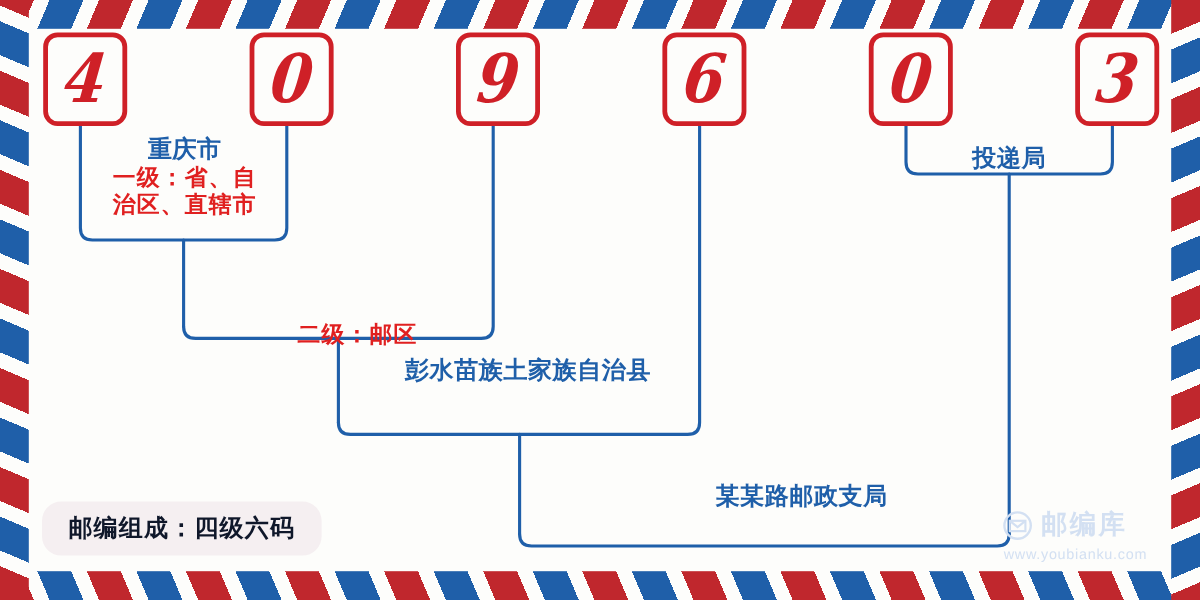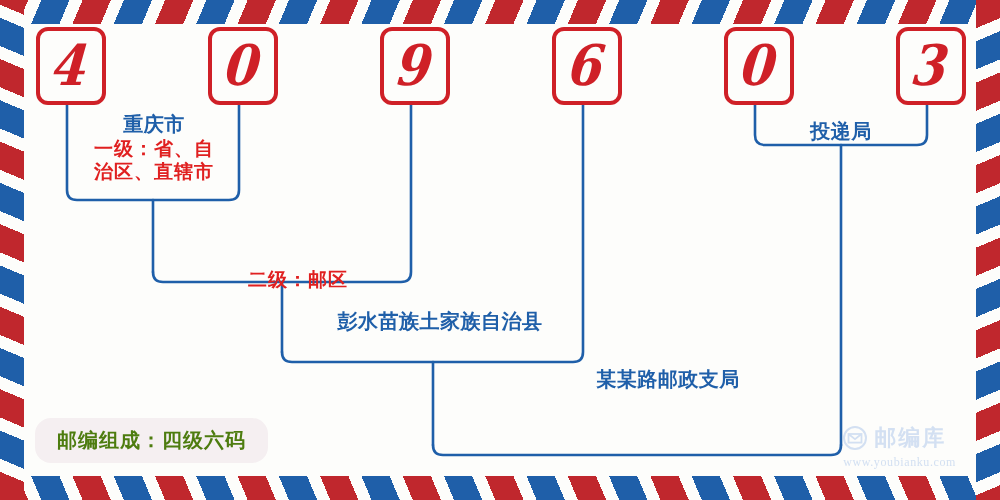--- a/index.html
+++ b/index.html
@@ -99,21 +99,21 @@
     letter-spacing:1px;
   }
   .lab-desc.two-line{white-space:pre-line;line-height:1.22;}
 
   
   #legend-badge{
     position:absolute;left:35px;top:418px;z-index:4;
     background:#f5eff1;
     border-radius:16px;
     padding:9px 22px;
-    color:#4d7c0f;
+    color:#0f172a;
     font-family:"DejaVu Serif", serif;
     font-weight:bold;
     font-size:20px;
     letter-spacing:1px;
     white-space:nowrap;
   }
 
   
   #watermark{
     position:absolute;right:44px;top:425px;z-index:4;
@@ -123,21 +123,21 @@
   #wm-text{
     color:#d3e0f2;
     font-family:"DejaVu Sans", sans-serif;
     font-weight:bold;
     font-size:22px;
     letter-spacing:2px;
     line-height:1;
   }
   #wm-url{
     color:#d3e0f2;
-    font-family:Liberation Serif, serif;
+    font-family:Liberation Sans, sans-serif;
     font-size:12px;
     letter-spacing:0.6px;
     margin-top:4px;
     margin-left:1px;
   }
 </style>
 </head>
 <body>
 
 <div id="stage">
@@ -188,25 +188,25 @@
   <div class="level-label" style="left:78px;top:113px;width:152px;">
     <span class="lab-name">重庆市</span>
     <span class="lab-desc two-line">一级：省、自
 治区、直辖市</span>
   </div>
 
   <div class="level-label" style="left:180px;top:268px;width:236px;">
     <span class="lab-desc">二级：邮区</span>
   </div>
 
-  <div class="level-label" style="left:300px;top:310px;width:280px;">
+  <div class="level-label" style="left:300px;top:297px;width:280px;">
     <span class="lab-name">彭水苗族土家族自治县</span>
   </div>
 
-  <div class="level-label" style="left:500px;top:368px;width:336px;">
+  <div class="level-label" style="left:500px;top:402px;width:336px;">
     <span class="lab-name">某某路邮政支局</span>
   </div>
 
   <div class="level-label" style="left:766px;top:108px;width:150px;margin-top:12px;">
     <span class="lab-name">投递局</span>
   </div>
 
   <div id="legend-badge">邮编组成：四级六码</div>
 
   <div id="watermark">

